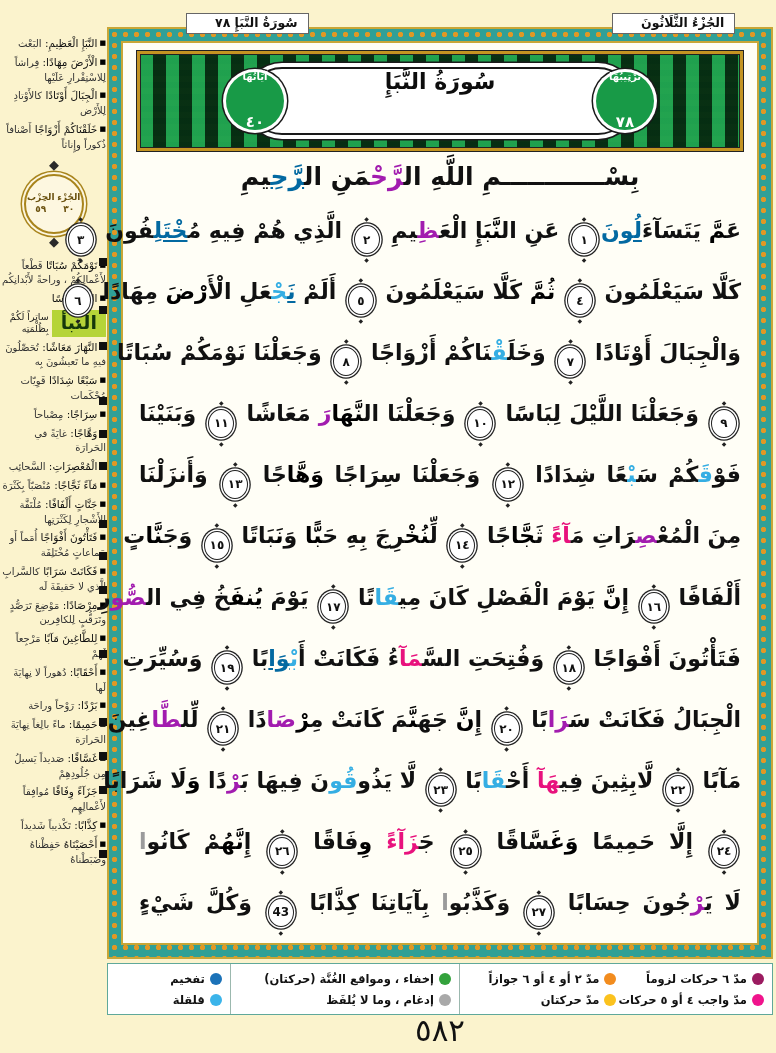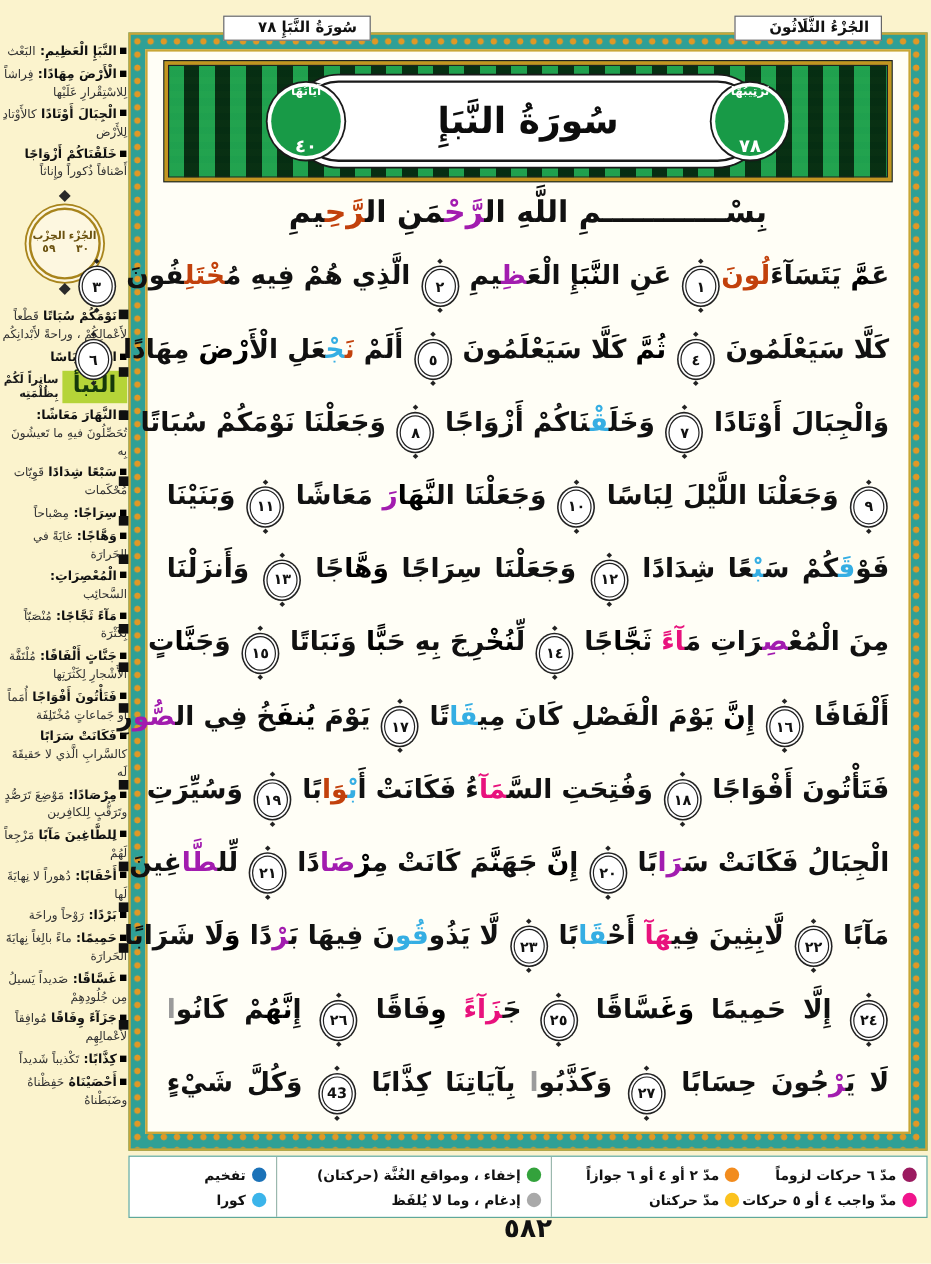--- a/index.html
+++ b/index.html
@@ -9,28 +9,28 @@
     font-family:"DejaVu Sans", sans-serif;
     -webkit-font-smoothing:antialiased;
   }
   
   .margin-col{
     position:absolute;left:0;top:34px;width:104px;padding:0 2px;
     direction:rtl;text-align:right;color:#1a1a1a;
   }
   .note{font-size:10.5px;line-height:1.38;margin:2px 0 4px 0;}
   .note .bullet{font-size:7px;vertical-align:2px;margin-left:2px;color:#000;}
-  .note .term{font-weight:bold;color:#101010;margin-top:36px;}
+  .note .term{font-weight:normal;color:#101010;margin-top:36px;}
   .note .def{color:#333;font-size:10px;}
   .tabrow{display:flex;direction:rtl;align-items:center;gap:3px;margin:3px 0;}
   .surah-side-tab{
     background:#b5d438;color:#15380b;font-weight:bold;font-size:19px;
     padding:3px 9px 5px 9px;flex:0 0 auto;line-height:1;
   }
-  .tabrow .def{flex:1;font-size:9.5px;line-height:1.3;font-weight:bold;}
+  .tabrow .def{flex:1;font-size:9.5px;line-height:1.3;}
   .medallion{
     width:56px;height:56px;margin:22px auto 24px auto;position:relative;
     border-radius:50%;background:#fdf7e0;border:2px solid #a8841c;
     box-shadow:0 0 0 2px #fdf7e0,0 0 0 3.5px #a8841c;
     display:flex;align-items:center;justify-content:center;
     color:#6b5210;font-weight:bold;font-size:9px;line-height:1.3;text-align:center;
   }
   .medallion::before,.medallion::after{
     content:"◆";position:absolute;left:50%;transform:translateX(-50%);
     color:#2a2a2a;font-size:13px;
@@ -66,22 +66,22 @@
     border:3px solid #c49421;box-shadow:0 0 0 1px #222,inset 0 0 0 1px #222;
     background-color:#0a5c26;
     background-image:
       repeating-linear-gradient(90deg,rgba(33,166,81,.95) 0 13px,rgba(6,45,18,.95) 13px 26px),
       repeating-linear-gradient(0deg,rgba(0,0,0,.35) 0 6px,rgba(196,148,33,.25) 6px 12px);
   }
   .cartouche{
     position:absolute;left:50%;top:50%;transform:translate(-50%,-50%);
     width:380px;height:64px;background:#fff;border:2px solid #1a1a1a;
     border-radius:34px;box-shadow:0 0 0 4px #fff,0 0 0 5.5px #1a1a1a;
-    display:flex;align-items:center;justify-content:center;
-    font-size:30px;font-weight:bold;color:#0d0d0d;
+    display:flex;justify-content:center;
+    font-size:22px;font-weight:bold;color:#0d0d0d;
   }
   .banner-circle{
     position:absolute;top:50%;transform:translateY(-50%);
     width:58px;height:58px;border-radius:50%;background:#189a47;
     box-shadow:0 0 0 3px #fff,0 0 0 4.5px #1a1a1a;
     display:flex;flex-direction:column;align-items:center;justify-content:center;
     color:#fff;z-index:3;gap:32px;
   }
   .banner-circle .c-label{font-size:10px;font-weight:bold;line-height:1.1;}
   .banner-circle .c-num{font-size:15px;font-weight:bold;line-height:1.1;}
@@ -91,21 +91,21 @@
   .bismillah{
     flex:0 0 auto;height:50px;line-height:52px;text-align:center;
     font-size:25px;font-weight:bold;color:#111;direction:rtl;
   }
   #quran-lines{flex:1;display:flex;flex-direction:column;justify-content:space-around;}
   .qline{
     direction:rtl;text-align:justify;text-align-last:justify;
     font-size:22px;font-weight:bold;color:#111;line-height:48px;height:50px;
     padding:0 4px;overflow:visible;white-space:nowrap;
   }
-  .c-g{color:#000000;} .c-o{color:#c2410c;} .c-b{color:#a21caf;}
+  .c-g{color:#000000;} .c-o{color:#0369a1;text-decoration:underline;} .c-b{color:#a21caf;}
   .c-lb{color:#35aee3;} .c-m{color:#e8127d;} .c-gr{color:#9b9b9b;}
   .vnum{
     display:inline-flex;align-items:center;justify-content:center;
     width:24px;height:27px;border:1.5px solid #222;border-radius:50%;
     box-shadow:0 0 0 1.5px #fff,0 0 0 2.8px #222;background:#fff;
     font-size:12px;font-weight:bold;color:#111;margin:0 4px;
     vertical-align:-6px;position:relative;line-height:1;
   }
   .vnum::before,.vnum::after{
     content:"◆";position:absolute;left:50%;transform:translateX(-50%);
@@ -121,21 +121,21 @@
   .legend-group{box-sizing:border-box;padding:4px 8px;display:flex;flex-direction:column;justify-content:space-around;}
   .legend-group + .legend-group{border-right:1.5px solid #9bb8ae;}
   .legend-group.g0{flex:0 0 47%;display:grid;grid-template-columns:1fr 1.12fr;direction:rtl;align-items:center;column-gap:2px;}
   .legend-group.g1{flex:0 0 34.5%;}
   .legend-group.g2{flex:1;padding-left:28px;}
   .legend-item{display:flex;direction:rtl;align-items:center;gap:5px;font-size:11.5px;font-weight:bold;color:#111;white-space:nowrap;}
   .legend-item .dot{width:12px;height:12px;border-radius:50%;flex:0 0 auto;}
   
   .page-number{
     position:absolute;left:107px;top:1012px;width:666px;text-align:center;
-    font-size:22px;font-weight:bold;color:#111;
+    font-size:31px;font-weight:normal;color:#111;
   }
 </style>
 </head>
 <body>
 
 <aside class="margin-col">
   <div id="notes-before">
       <div class="note"><span class="bullet">■</span><span class="term">النَّبَإِ الْعَظِيمِ: </span><span class="def">البَعْث</span></div>
       <div class="note"><span class="bullet">■</span><span class="term">الْأَرْضَ مِهَادًا: </span><span class="def">فِراشاً لِلاسْتِقْرارِ عَلَيْها</span></div>
       <div class="note"><span class="bullet">■</span><span class="term">الْجِبَالَ أَوْتَادًا </span><span class="def">كالأَوْتادِ لِلأَرْض</span></div>
@@ -240,21 +240,21 @@
         <span>إدغام ، وما لا يُلفَظ</span>
       </div>
     </div>
     <div class="legend-group g2">
       <div class="legend-item">
         <span class="dot" style="background: rgb(27, 114, 184);"></span>
         <span>تفخيم</span>
       </div>
       <div class="legend-item">
         <span class="dot" style="background: rgb(59, 180, 234);"></span>
-        <span>كورا</span>
+        <span>قلقلة</span>
       </div>
     </div>
   </div>
 
 <div class="page-number">٥٨٢</div>
 
 <div class="edge-marker" style="left: 99px; top: 258px;"></div>
 <div class="edge-marker" style="left: 99px; top: 306px;"></div>
 <div class="edge-marker" style="left: 99px; top: 342px;"></div>
 <div class="edge-marker" style="left: 99px; top: 397px;"></div>

